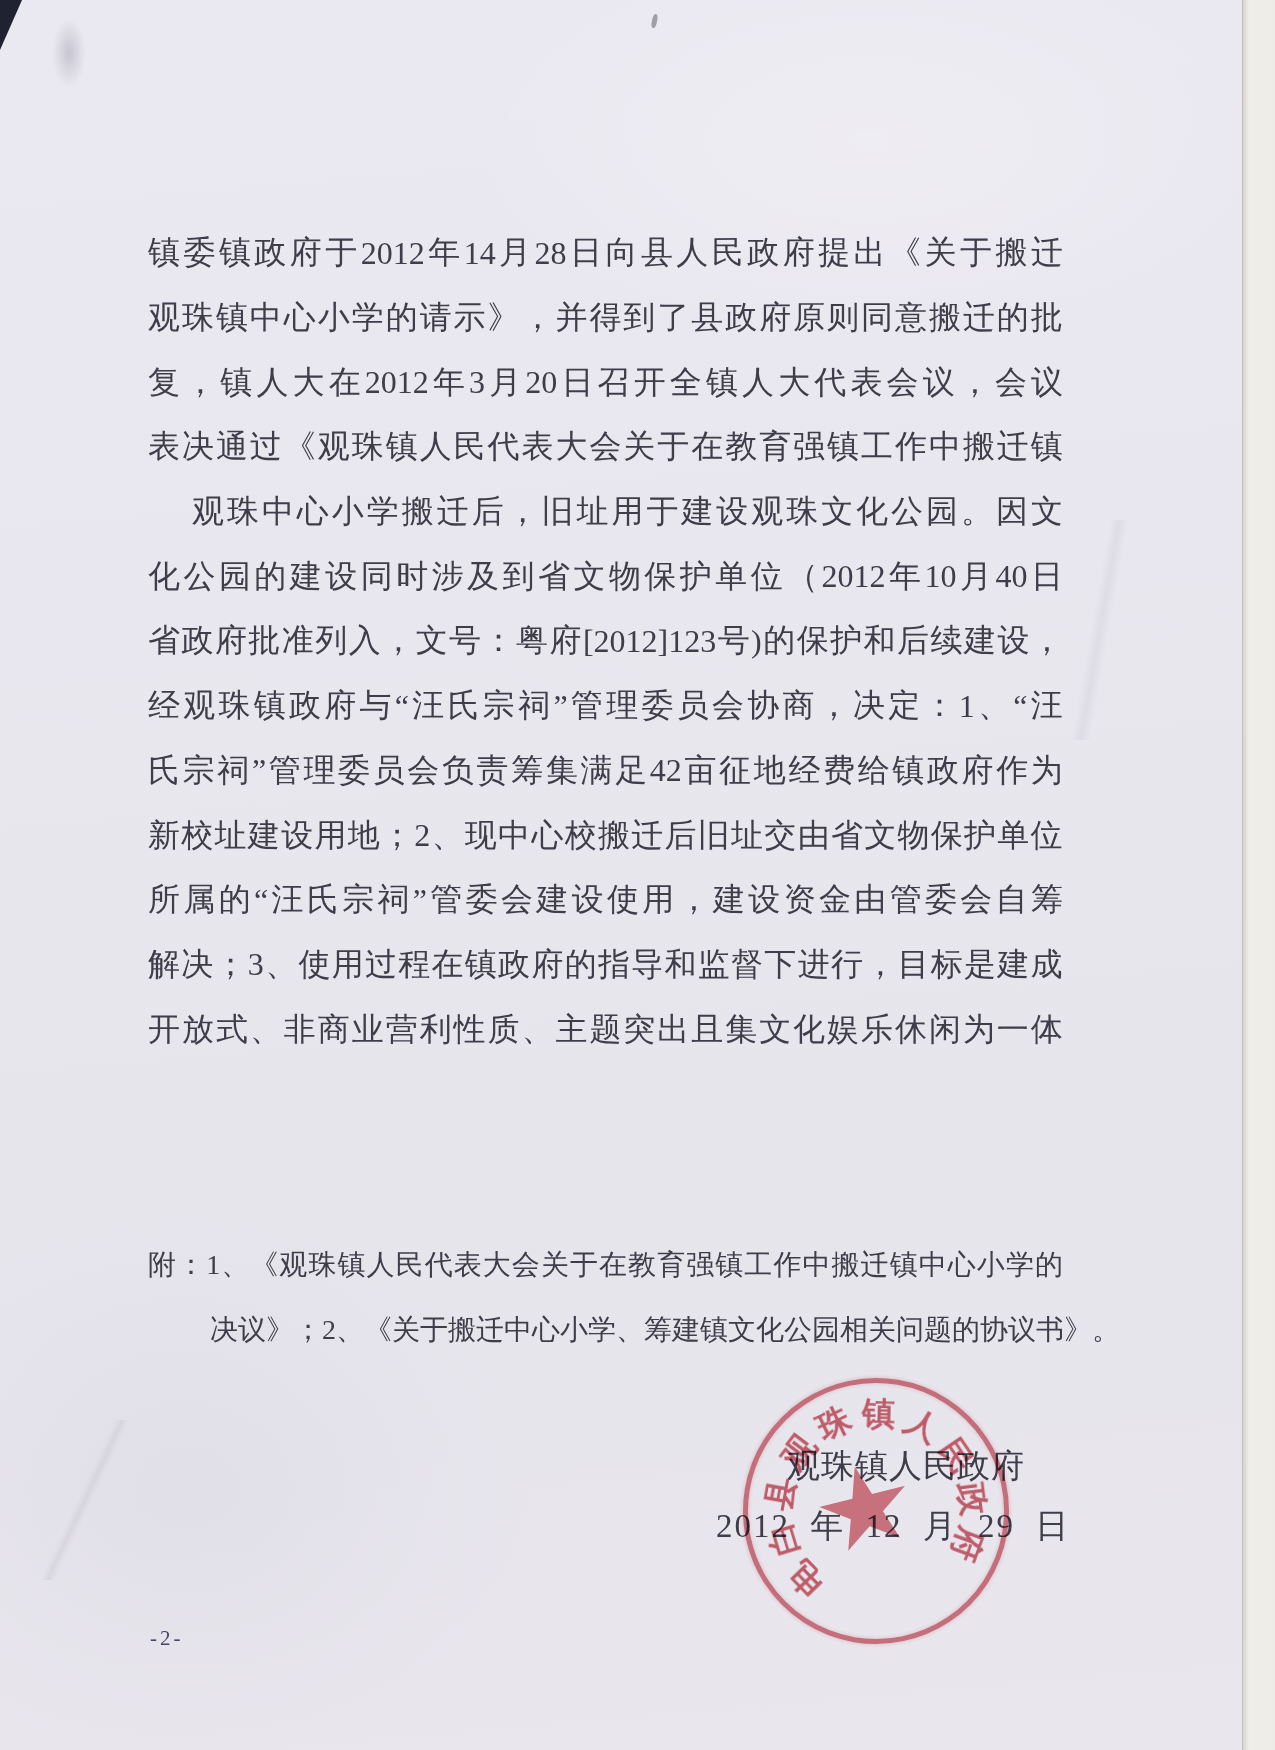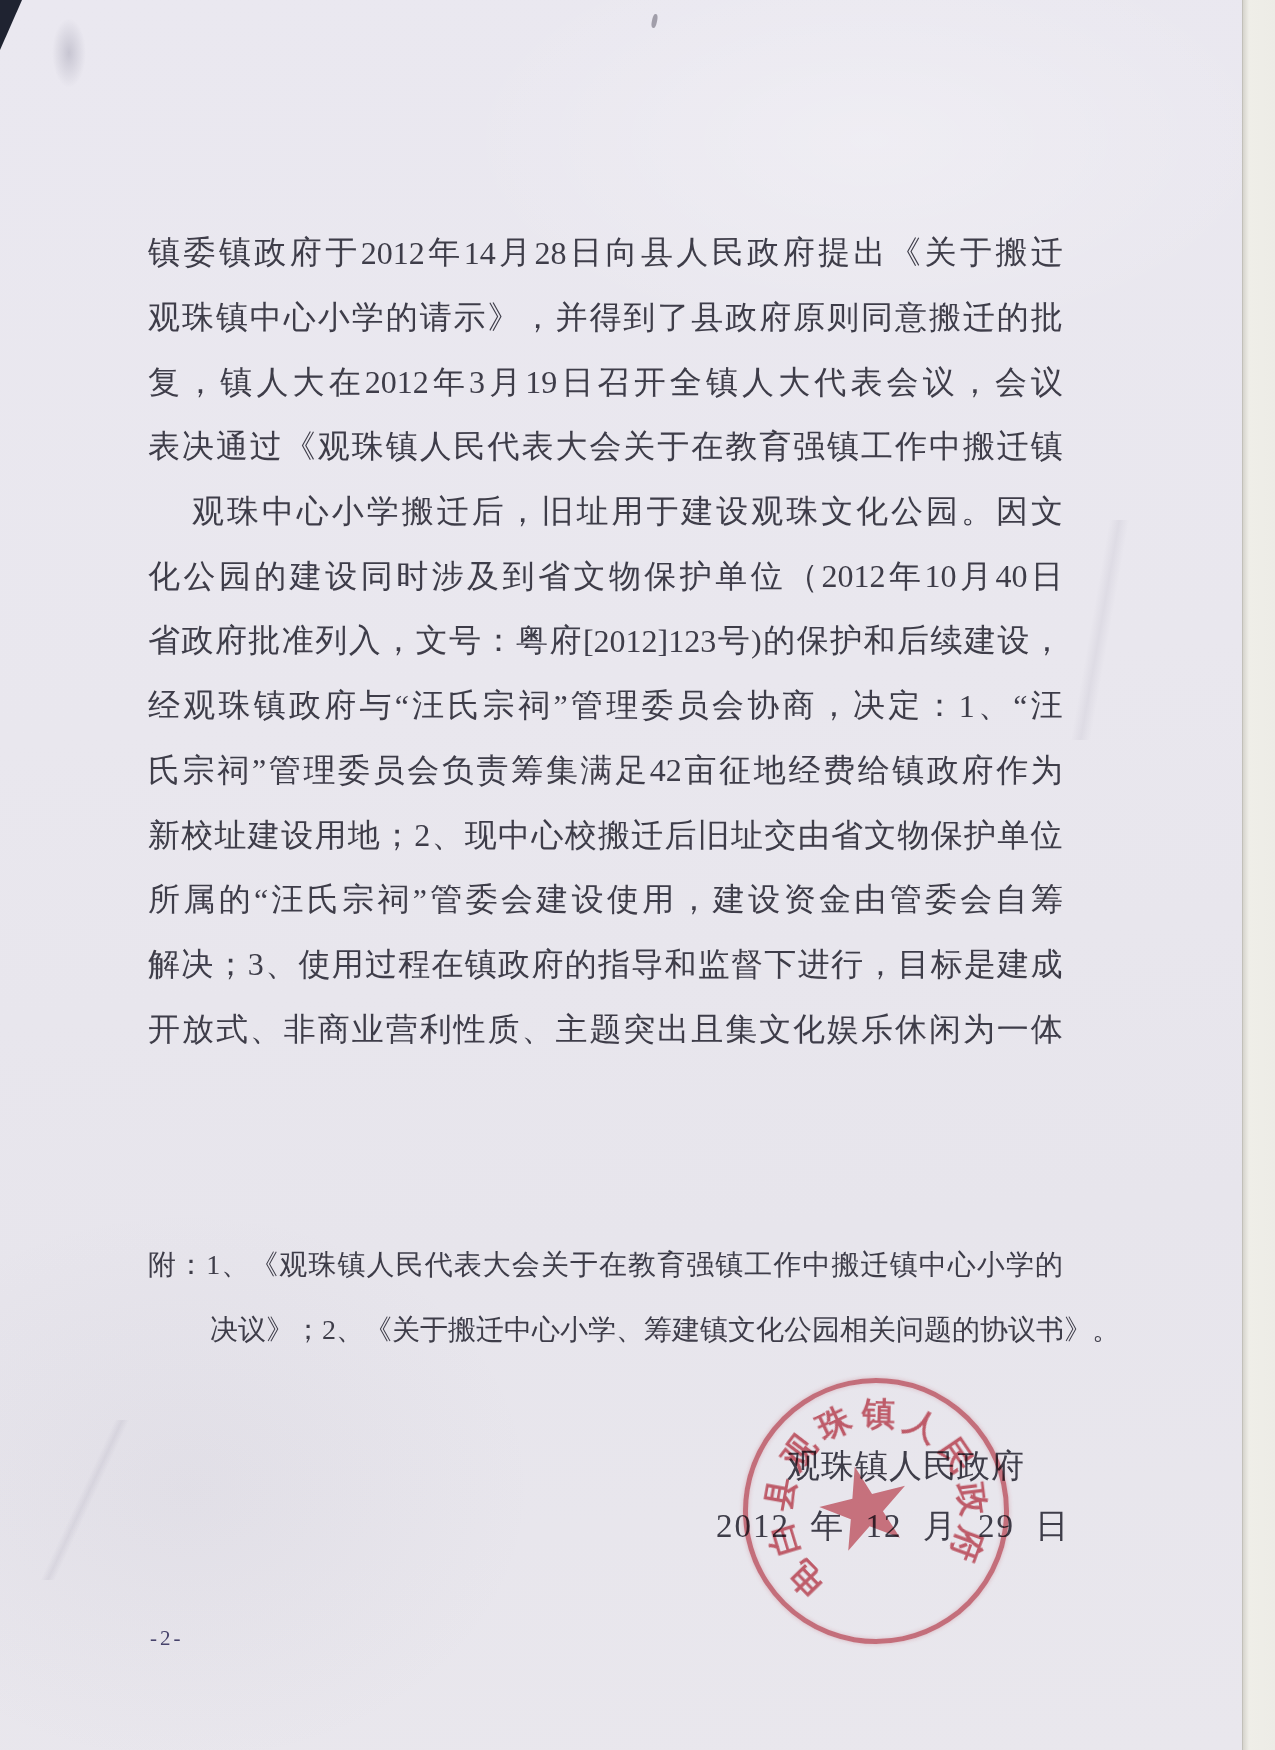--- a/index.html
+++ b/index.html
@@ -174,21 +174,21 @@
         <span>复</span>
         <span>，</span>
         <span>镇</span>
         <span>人</span>
         <span>大</span>
         <span>在</span>
         <span>2012</span>
         <span>年</span>
         <span>3</span>
         <span>月</span>
-        <span>19</span>
+        <span>20</span>
         <span>日</span>
         <span>召</span>
         <span>开</span>
         <span>全</span>
         <span>镇</span>
         <span>人</span>
         <span>大</span>
         <span>代</span>
         <span>表</span>
         <span>会</span>

